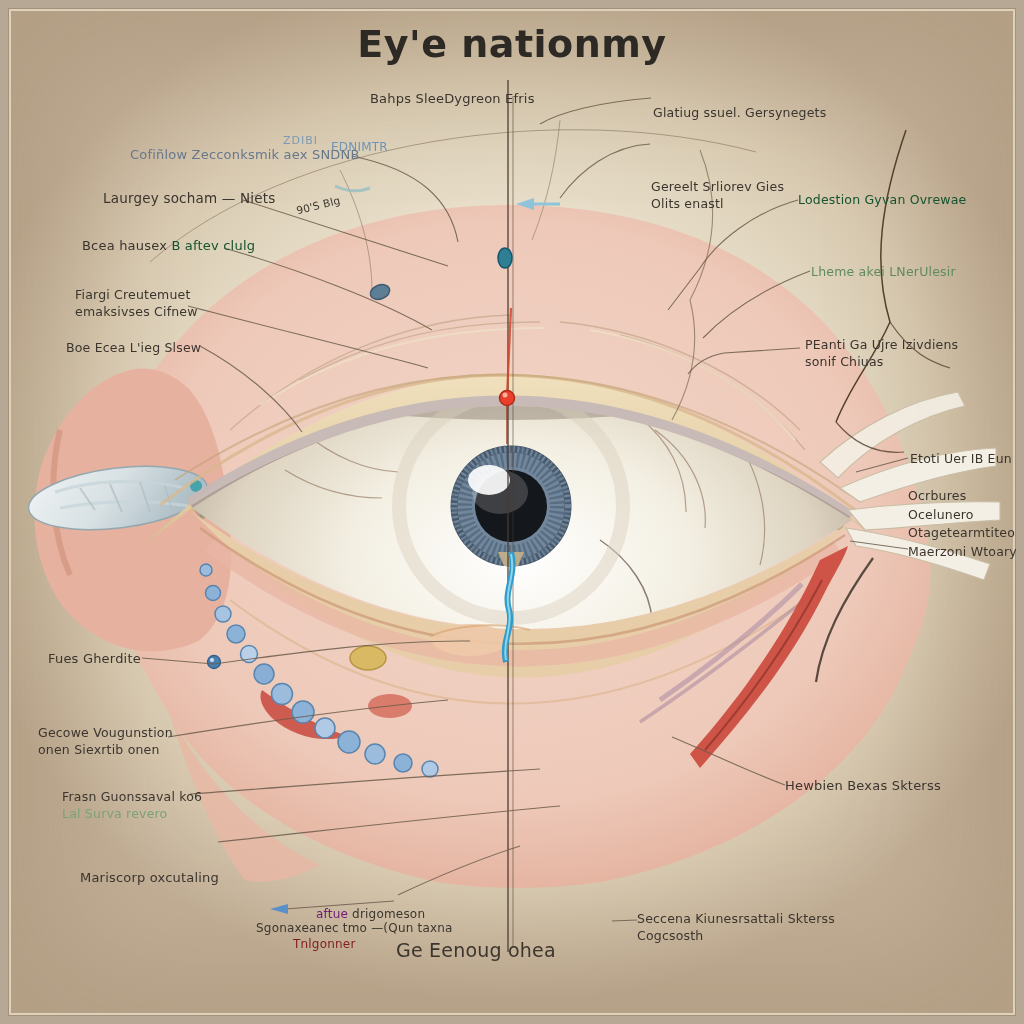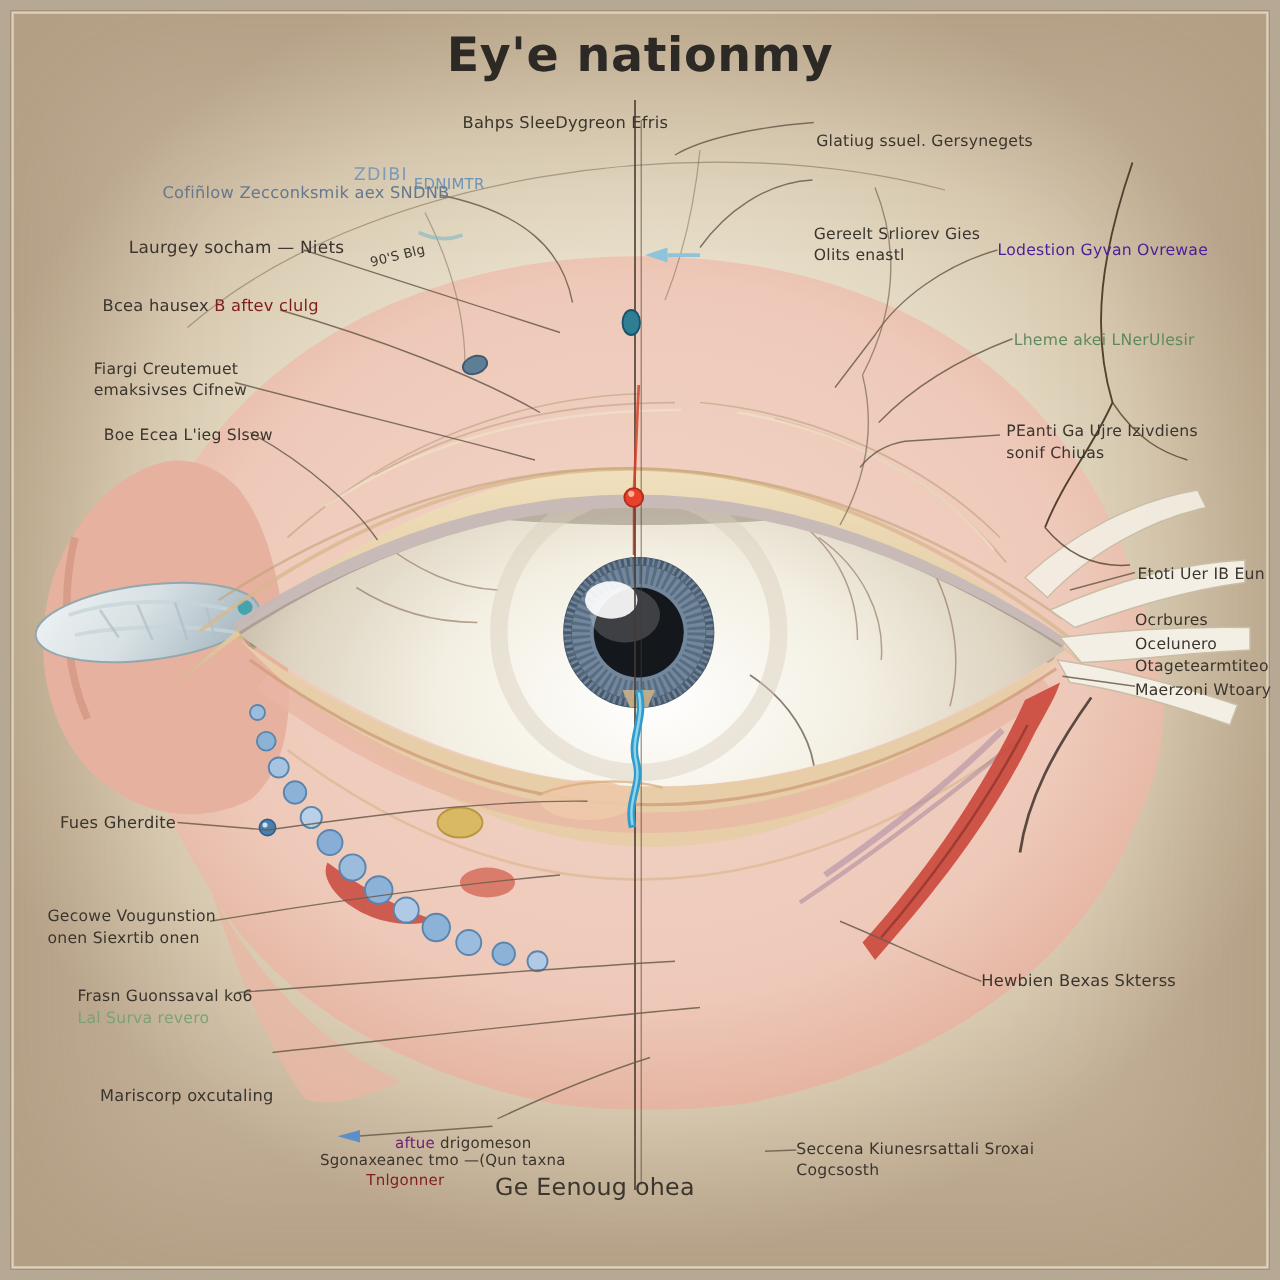--- a/index.html
+++ b/index.html
@@ -16,21 +16,21 @@
   }
   svg{position:absolute;left:0;top:0;}
   .lbl{
     position:absolute;color:#3b352e;font-size:12.5px;line-height:17px;
     letter-spacing:.2px;white-space:nowrap;
   }
   .title{
     position:absolute;left:0;top:22px;width:1024px;text-align:center;
     font-size:38px;font-weight:600;color:#2d2a26;letter-spacing:.5px;
   }
-  .sm{font-size:14px;text-align:right;}
+  .sm{font-size:11px;text-align:right;}
   .rot{transform:rotate(-14deg);font-size:10.5px;}
 </style>
 </head>
 <body>
 
 <div class="panel"></div>
 
 <svg width="1024" height="1024" viewBox="0 0 1024 1024">
   <defs>
     <radialGradient id="scleraGrad" cx="50%" cy="58%" r="62%">
@@ -218,34 +218,34 @@
 
 <div class="title">Ey'e nationmy</div>
 
 <div class="lbl" style="left:370px;top:90px;font-size:13px;">Bahps SleeDygreon Efris</div>
 <div class="lbl sm" style="left:283px;top:132px;color:#7d9ab8;letter-spacing:1px;">ZDIBI</div>
 <div class="lbl" style="left:331px;top:139px;color:#6f93b5;font-size:12px;">EDNIMTR</div>
 <div class="lbl" style="left:130px;top:146px;color:#66788c;font-size:13px;">Cofiñlow Zecconksmik aex SNDNB</div>
 <div class="lbl" style="left:103px;top:190px;font-size:13.5px;">Laurgey socham — Niets</div>
 <div class="lbl rot" style="left:296px;top:197px;">90'S Blg</div>
 
-<div class="lbl" style="left:82px;top:237px;font-size:13px;"><span>Bcea hausex </span><span style="color:#7f1d1d;">B aftev clulg</span></div>
+<div class="lbl" style="left:82px;top:237px;font-size:13px;"><span>Bcea hausex </span><span style="color:#14532d;">B aftev clulg</span></div>
 
 <div class="lbl" style="left:75px;top:286px;">
   <div>Fiargi Creutemuet</div>
   <div>emaksivses Cifnew</div>
 </div>
-<div class="lbl" style="left:66px;top:339px;margin-left:17px;">Boe Ecea L'ieg Slsew</div>
+<div class="lbl" style="left:66px;top:339px;">Boe Ecea L'ieg Slsew</div>
 
 <div class="lbl" style="left:653px;top:90px;margin-top:14px;">Glatiug ssuel. Gersynegets</div>
 <div class="lbl" style="left:651px;top:136px;margin-top:42px;">
   <div>Gereelt Srliorev Gies</div>
   <div>Olits enastl</div>
 </div>
-<div class="lbl" style="left:798px;top:191px;color:#4c1d95;">Lodestion Gyvan Ovrewae</div>
+<div class="lbl" style="left:798px;top:191px;color:#14532d;">Lodestion Gyvan Ovrewae</div>
 <div class="lbl" style="left:811px;top:263px;color:#5f8a5f;">Lheme akei LNerUlesir</div>
 <div class="lbl" style="left:805px;top:336px;">
   <div>PEanti Ga Ujre Izivdiens</div>
   <div>sonif Chiuas</div>
 </div>
 <div class="lbl" style="left:910px;top:450px;">Etoti Uer IB Eun</div>
 <div class="lbl" style="left:908px;top:487px;line-height:18.5px;">
   <div>Ocrbures</div>
   <div>Ocelunero</div>
   <div>Otagetearmtiteo</div>
@@ -263,15 +263,15 @@
 </div>
 <div class="lbl" style="left:80px;top:833px;font-size:13px;margin-top:36px;">Mariscorp oxcutaling</div>
 
 <div class="lbl" style="left:396px;top:942px;font-size:19px;">Ge Eenoug ohea</div>
 <div class="lbl" style="left:316px;top:906px;font-size:12px;"><span style="color:#701a75;">aftue</span><span> drigomeson</span></div>
 <div class="lbl" style="left:256px;top:920px;font-size:12px;">Sgonaxeanec tmo —(Qun taxna</div>
 <div class="lbl" style="left:293px;top:936px;color:#7f1d1d;font-size:12px;">Tnlgonner</div>
 
 <div class="lbl" style="left:785px;top:777px;font-size:13px;">Hewbien Bexas Skterss</div>
 <div class="lbl" style="left:637px;top:910px;">
-  <div>Seccena Kiunesrsattali Sroxai</div>
+  <div>Seccena Kiunesrsattali Skterss</div>
   <div>Cogcsosth</div>
 </div>
 
 </body></html>

